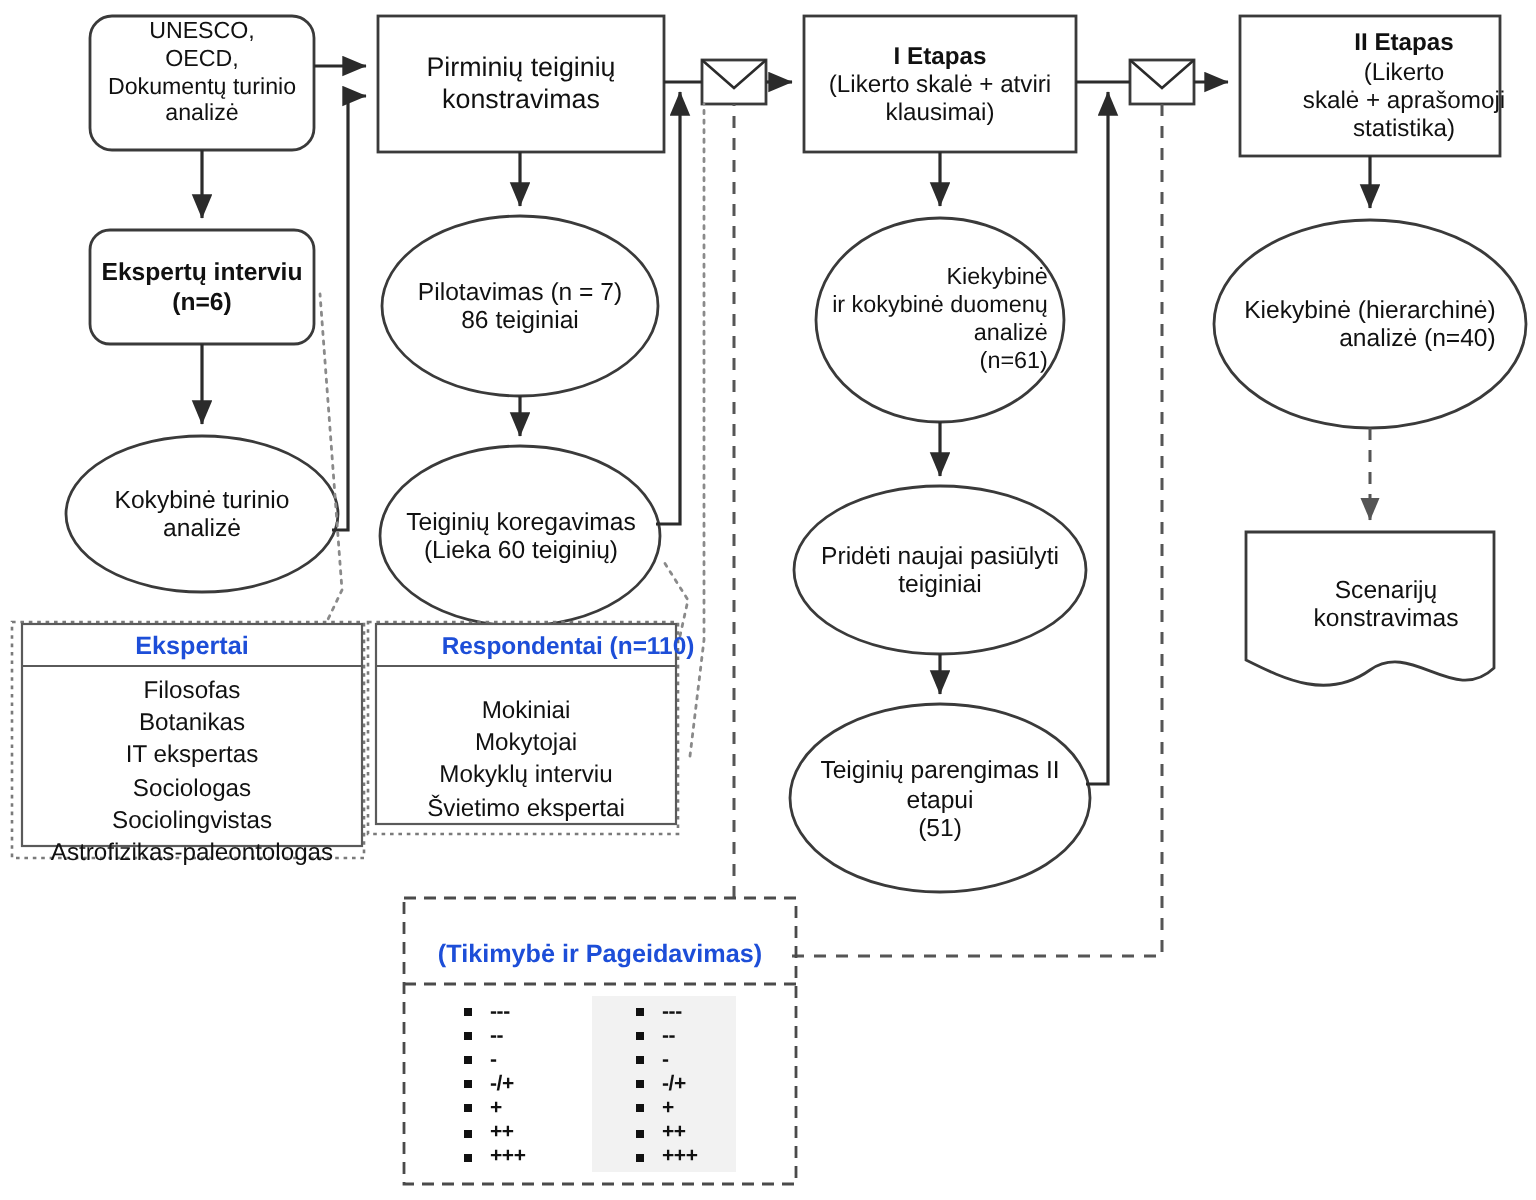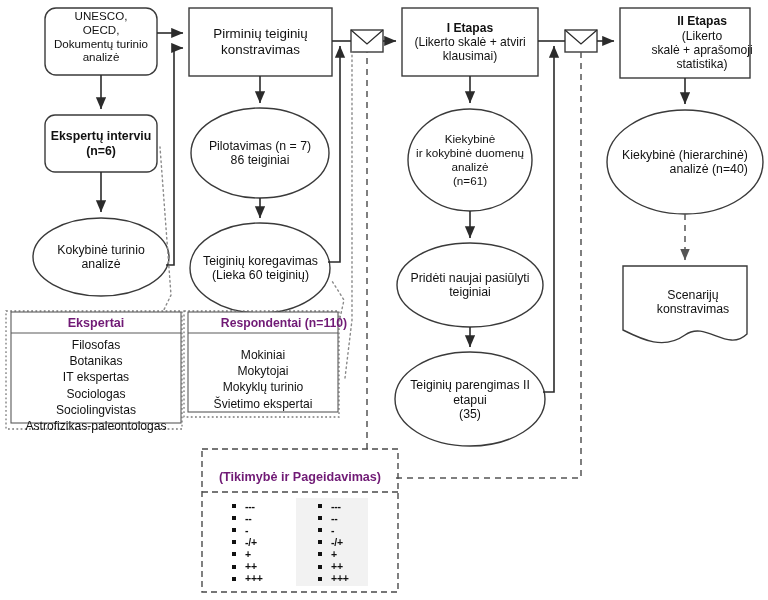--- a/index.html
+++ b/index.html
@@ -109,21 +109,21 @@
     text-align: center;
     font-size: 12.1px;
     color: #111111;
     line-height: 1.34;
   }
   .hdr-title {
     position: absolute;
     text-align: center;
     font-size: 12.6px;
     font-weight: bold;
-    color: #701a75;
+    color: #1d4ed8;
   }
 </style>
 </head>
 <body>
 
 <div id="diagram-root">
 
   <svg class="layer" viewBox="0 0 768 600">
     <defs>
       <marker id="ah" markerWidth="9" markerHeight="9" refX="7.4" refY="3.2" orient="auto">
@@ -246,31 +246,31 @@
 
   <div class="lbl" style="left:192px; top:248px; width:137px; height:40px;">Teiginių koregavimas
 (Lieka 60 teiginių)</div>
 
   <div class="lbl" style="left:402px; top:8px; width:136px; height:68px; font-size:12.1px;">
     <span><b>I Etapas</b></span>
     <span>(Likerto skalė + atviri
 klausimai)</span>
   </div>
 
-  <div class="lbl" style="left:408px; top:122px; width:124px; height:76px; font-size:11.7px;">Kiekybinė
+  <div class="lbl" style="left:408px; top:122px; width:124px; height:76px; font-size:11.7px;text-align:right;">Kiekybinė
 ir kokybinė duomenų
 analizė
 (n=61)</div>
 
   <div class="lbl" style="left:400px; top:265px; width:140px; height:40px;">Pridėti naujai pasiūlyti
 teiginiai</div>
 
   <div class="lbl" style="left:400px; top:372px; width:140px; height:56px;">Teiginių parengimas II
 etapui
-(35)</div>
+(51)</div>
 
   <div class="lbl" style="left:620px; top:8px; width:116px; height:70px; font-size:12.1px;margin-left:24px;">
     <span><b>II Etapas</b></span>
     <span>(Likerto
 skalė + aprašomoji
 statistika)</span>
   </div>
 
   <div class="lbl" style="left:612px; top:142px; width:146px; height:40px;text-align:right;">Kiekybinė (hierarchinė)
 analizė (n=40)</div>
@@ -285,21 +285,21 @@
       <div>IT ekspertas</div>
       <div>Sociologas</div>
       <div>Sociolingvistas</div>
       <div>Astrofizikas-paleontologas</div>
     </div>
 
   <div class="hdr-title" style="left:188px; top:316px; width:150px; font-size:12.2px;padding-left:21px;">Respondentai (n=110)</div>
   <div class="list-block" id="respondents-list" style="left:188px; top:347px; width:150px;">
       <div>Mokiniai</div>
       <div>Mokytojai</div>
-      <div>Mokyklų turinio</div>
+      <div>Mokyklų interviu</div>
       <div>Švietimo ekspertai</div>
     </div>
 
   <div class="hdr-title" style="left:202px; top:470px; width:196px;">(Tikimybė ir Pageidavimas)</div>
 
   <div class="likert-col" id="likert-left" style="left:232px; top:500px;">
       <div class="row">
         <span class="bullet"></span>
         <span class="val">---</span>
       </div>

